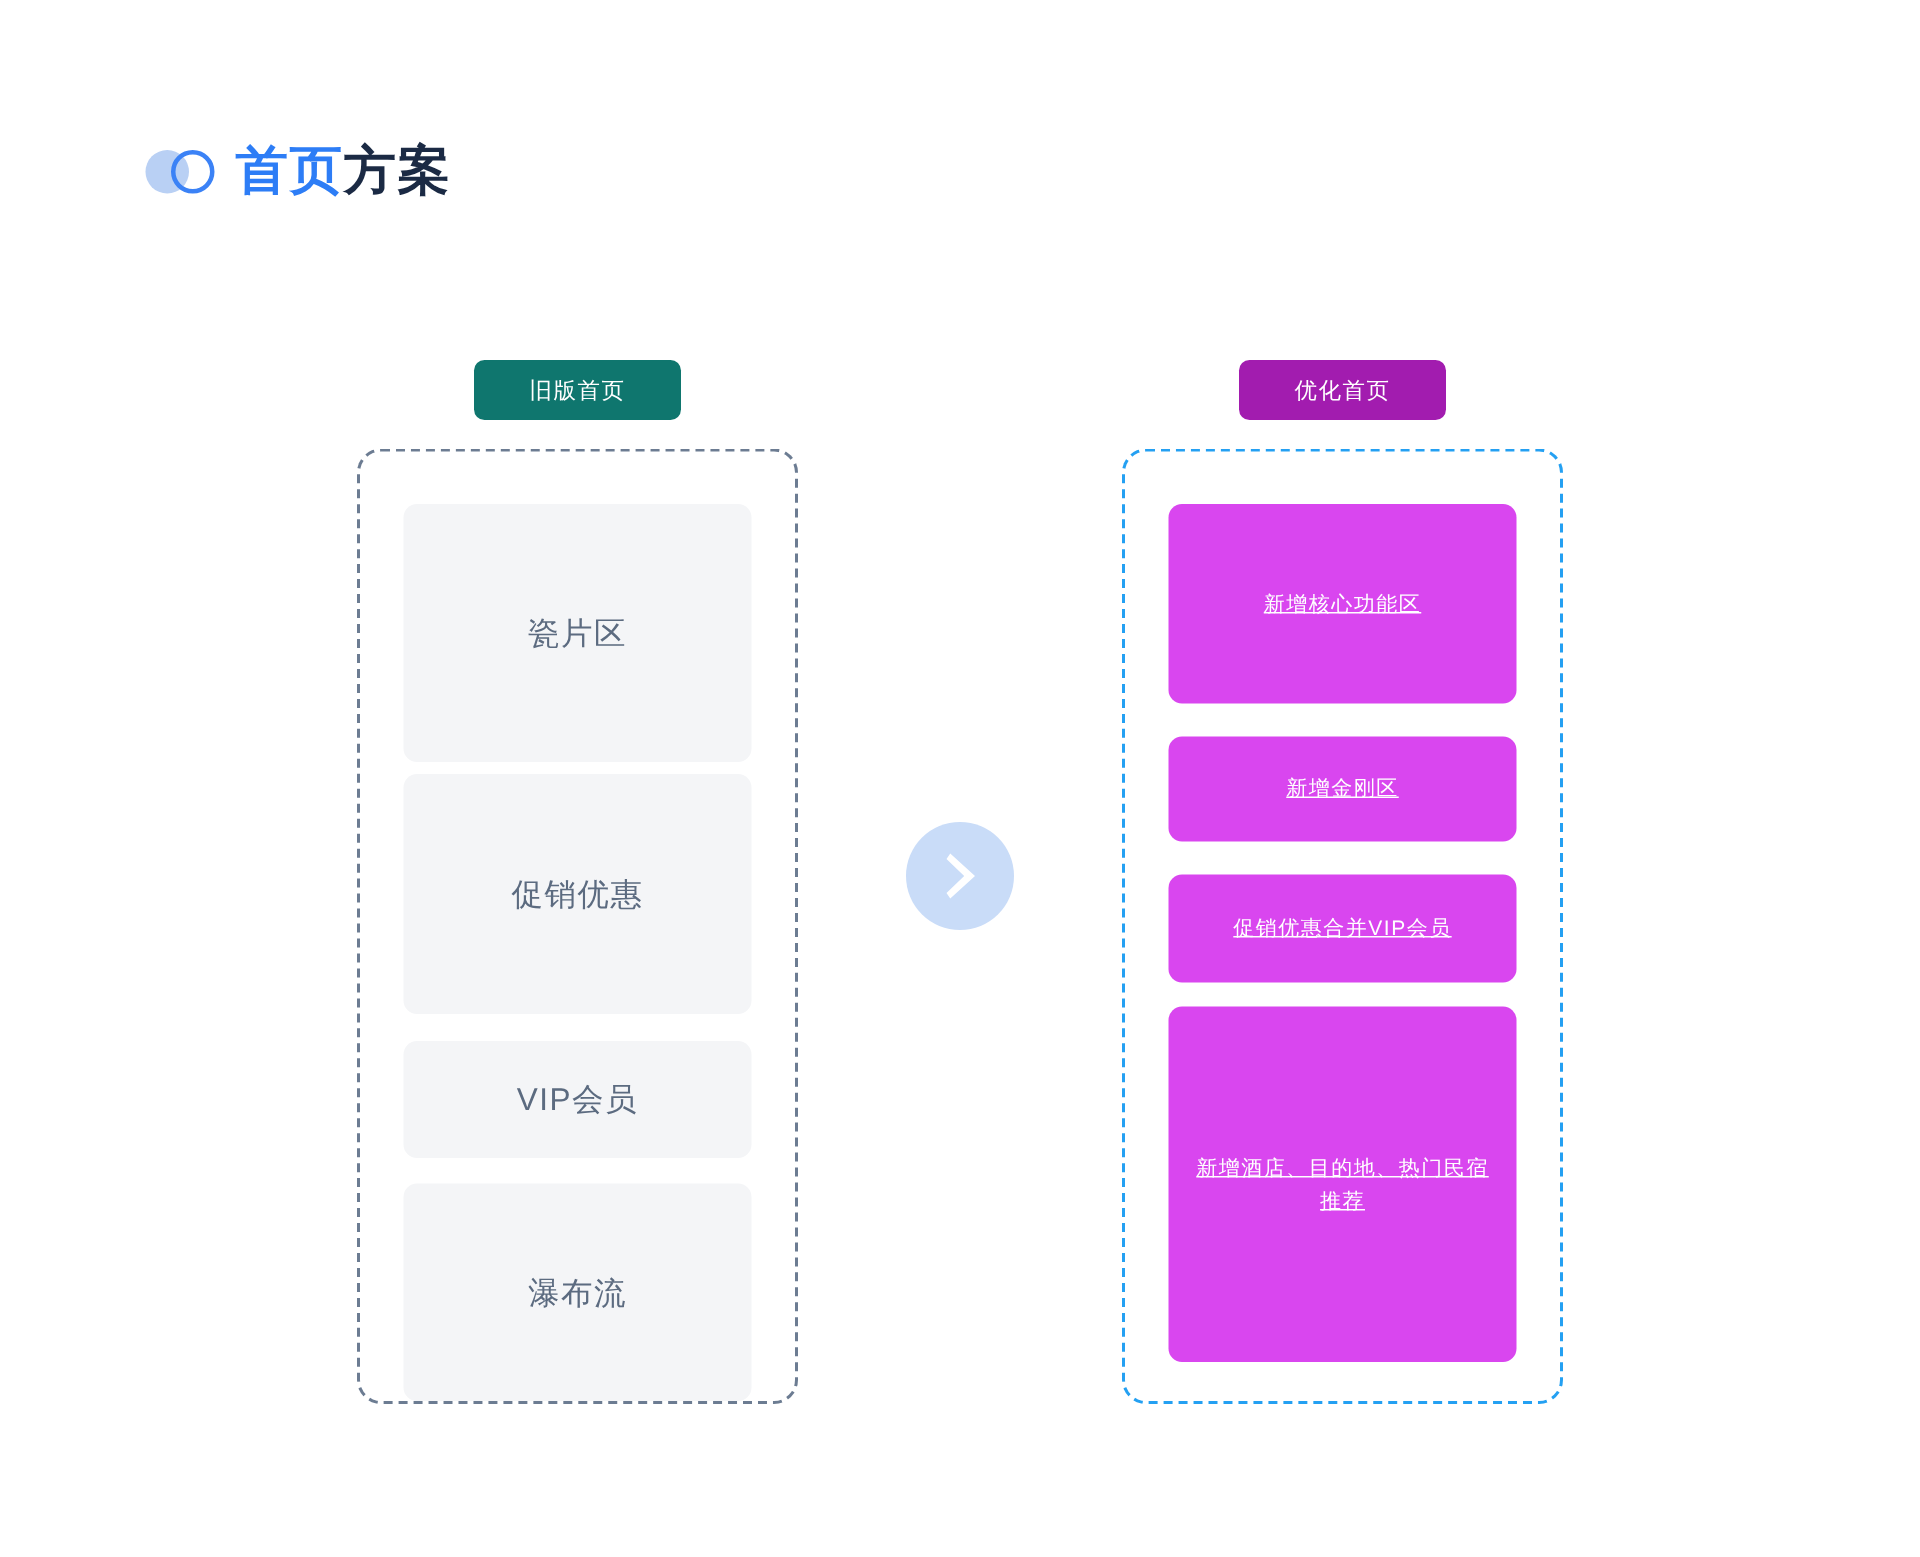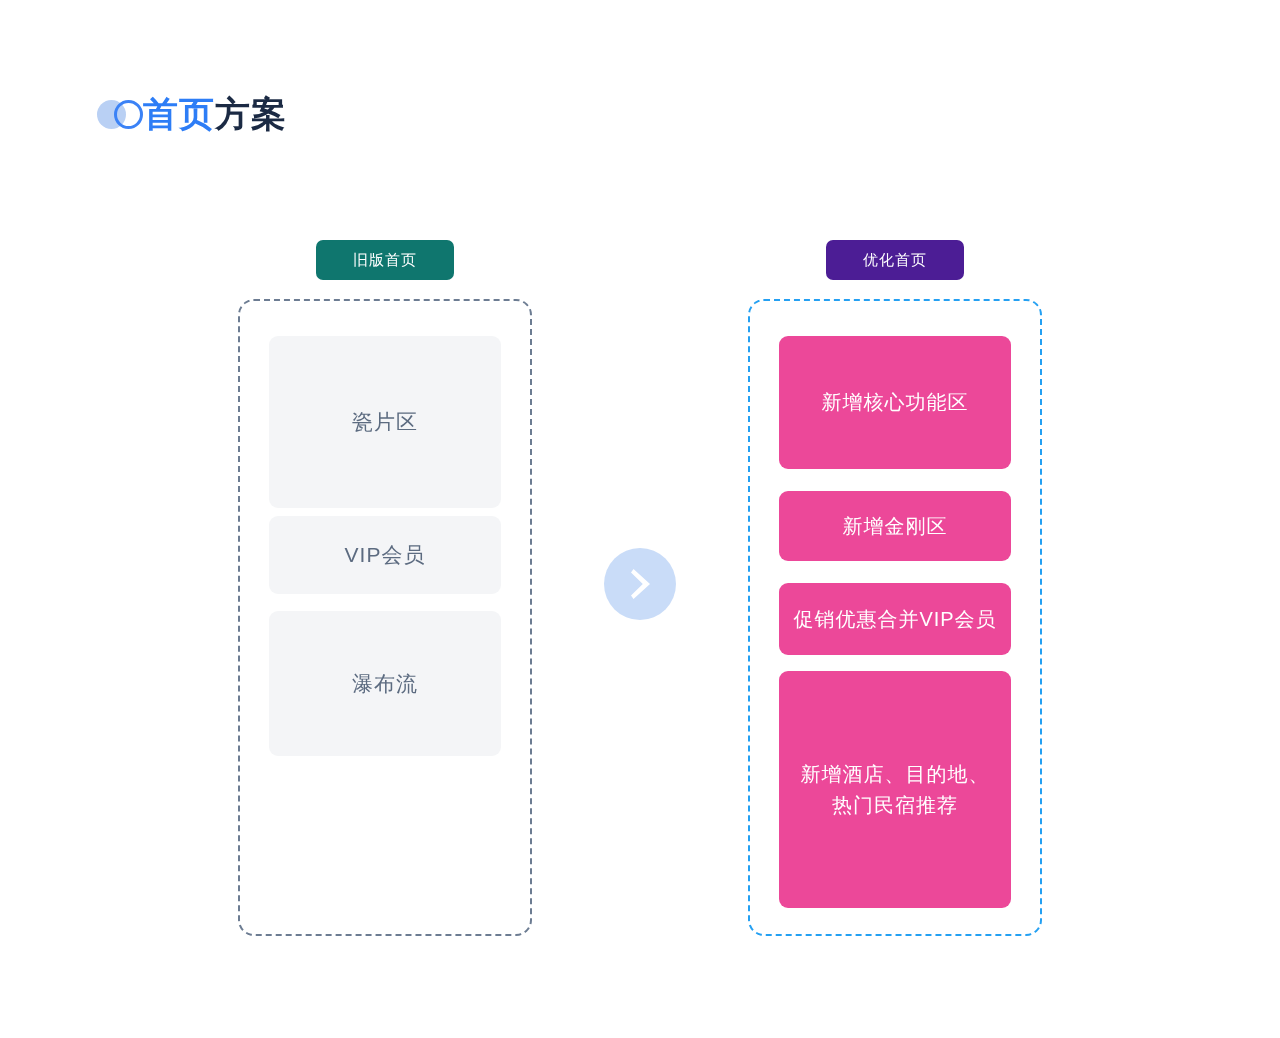--- a/index.html
+++ b/index.html
@@ -15,20 +15,21 @@
     overflow: hidden;
   }
 
   
   .page-title {
     position: absolute;
     left: 97px;
     top: 96px;
     display: flex;
     align-items: center;
+    gap: 14px;
   }
   .title-icon {
     width: 46px;
     height: 34px;
     position: relative;
     flex: 0 0 auto;
   }
   .title-icon .dot-fill {
     position: absolute;
     left: 0;
@@ -77,21 +78,21 @@
     border-radius: 7px;
     display: flex;
     align-items: center;
     justify-content: center;
     color: #ffffff;
     font-size: 15px;
     letter-spacing: 1px;
     box-sizing: border-box;
   }
   .col-badge.old { background: #0f766e; }
-  .col-badge.new { background: #4c1d95; }
+  .col-badge.new { background: #a21caf; }
 
   .col-frame {
     margin-top: 19px;
     width: 294px;
     height: 637px;
     box-sizing: border-box;
     border-radius: 16px;
     display: flex;
     flex-direction: column;
     align-items: center;
@@ -114,25 +115,26 @@
     box-sizing: border-box;
     padding: 0 14px;
   }
   .block.old {
     background: #f4f5f7;
     color: #5c6b80;
     font-size: 21px;
     letter-spacing: 1px;
   }
   .block.new {
-    background: #ec4899;
+    background: #d946ef;
     color: #ffffff;
-    font-size: 20px;
+    font-size: 14px;
     letter-spacing: 1px;
     line-height: 1.55;
+    text-decoration: underline;
   }
 
   
   .arrow-circle {
     position: absolute;
     left: 604px;
     top: 548px;
     width: 72px;
     height: 72px;
     border-radius: 50%;
@@ -153,20 +155,21 @@
   </span>
   <span class="title-text">
     <span class="seg-a">首页</span><span class="seg-b">方案</span>
   </span>
 </div>
 
 <div class="column left">
   <div class="col-badge old">旧版首页</div>
   <div class="col-frame old">
     <div class="block old" style="height:172px;margin-bottom:8px;">瓷片区</div>
+    <div class="block old" style="height:160px;margin-bottom:18px;">促销优惠</div>
     <div class="block old" style="height:78px;margin-bottom:17px;">VIP会员</div>
     <div class="block old" style="height:145px;">瀑布流</div>
   </div>
 </div>
 
 <div class="arrow-circle">
   <svg width="30" height="36" viewBox="0 0 30 36" aria-hidden="true">
     <path d="M8.5 3 L6 6.6 L17.8 18 L6 29.4 L8.5 33 L25 18 Z" fill="#ffffff"></path>
   </svg>
 </div>

